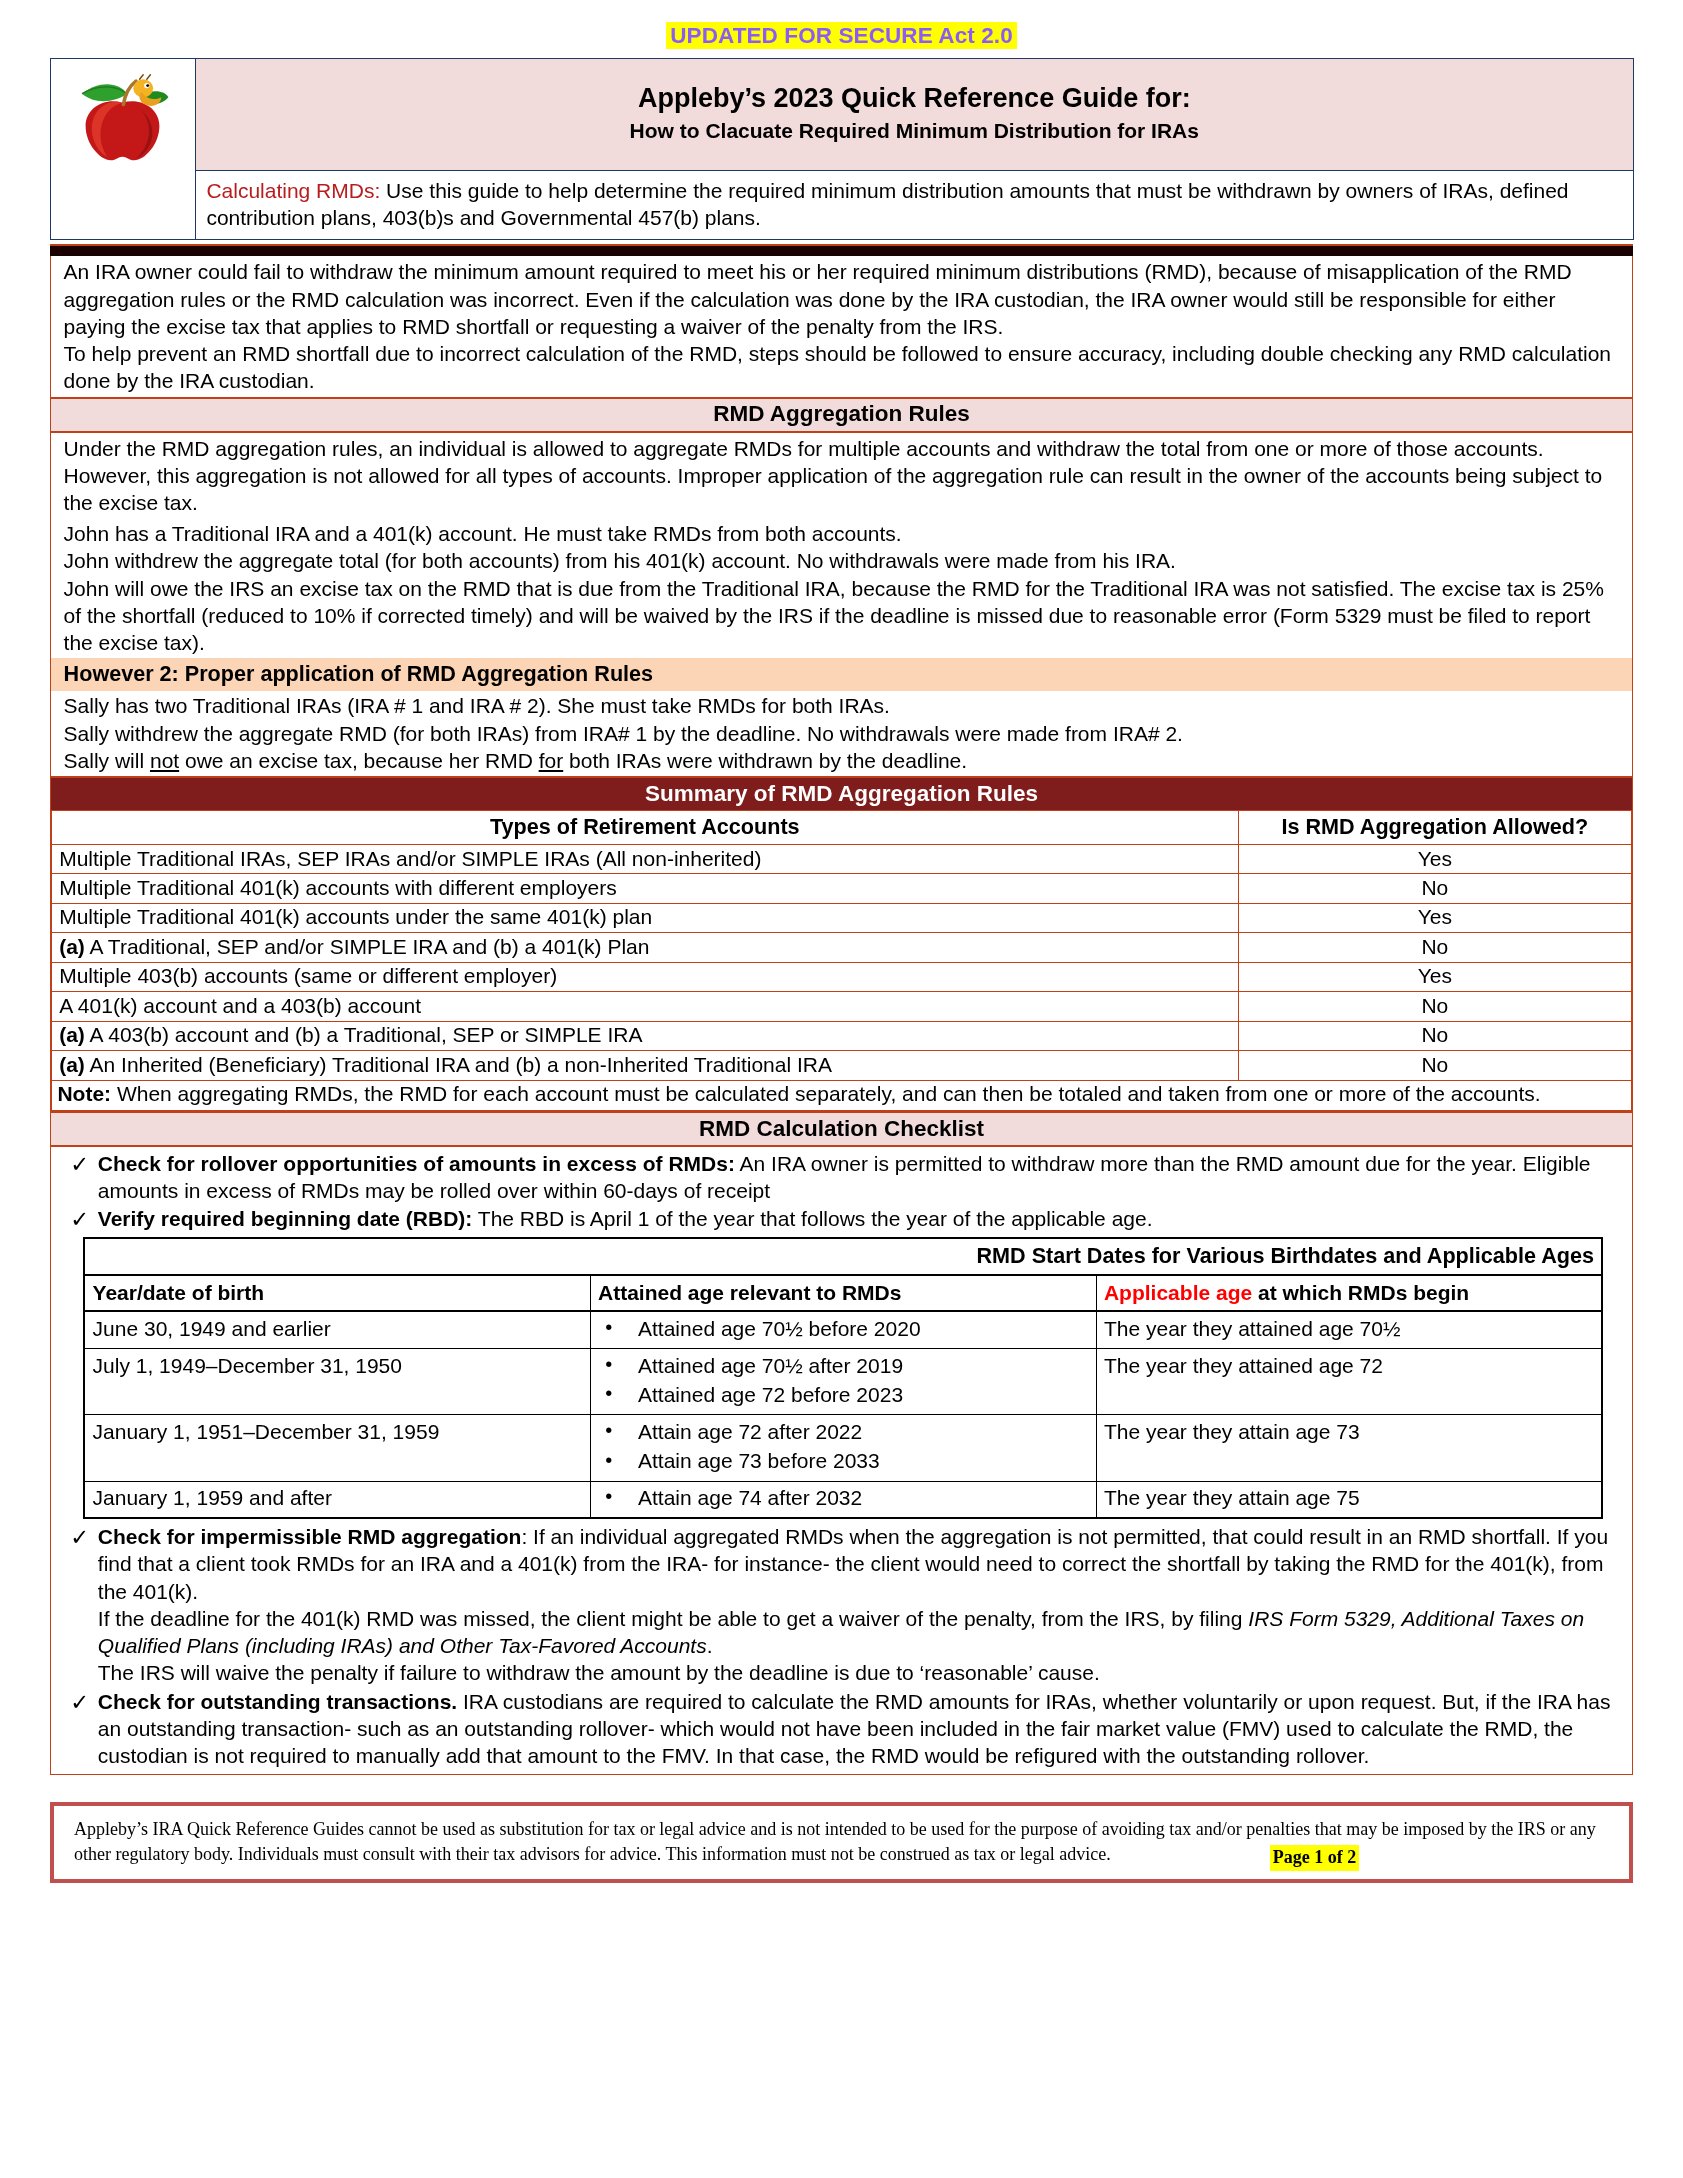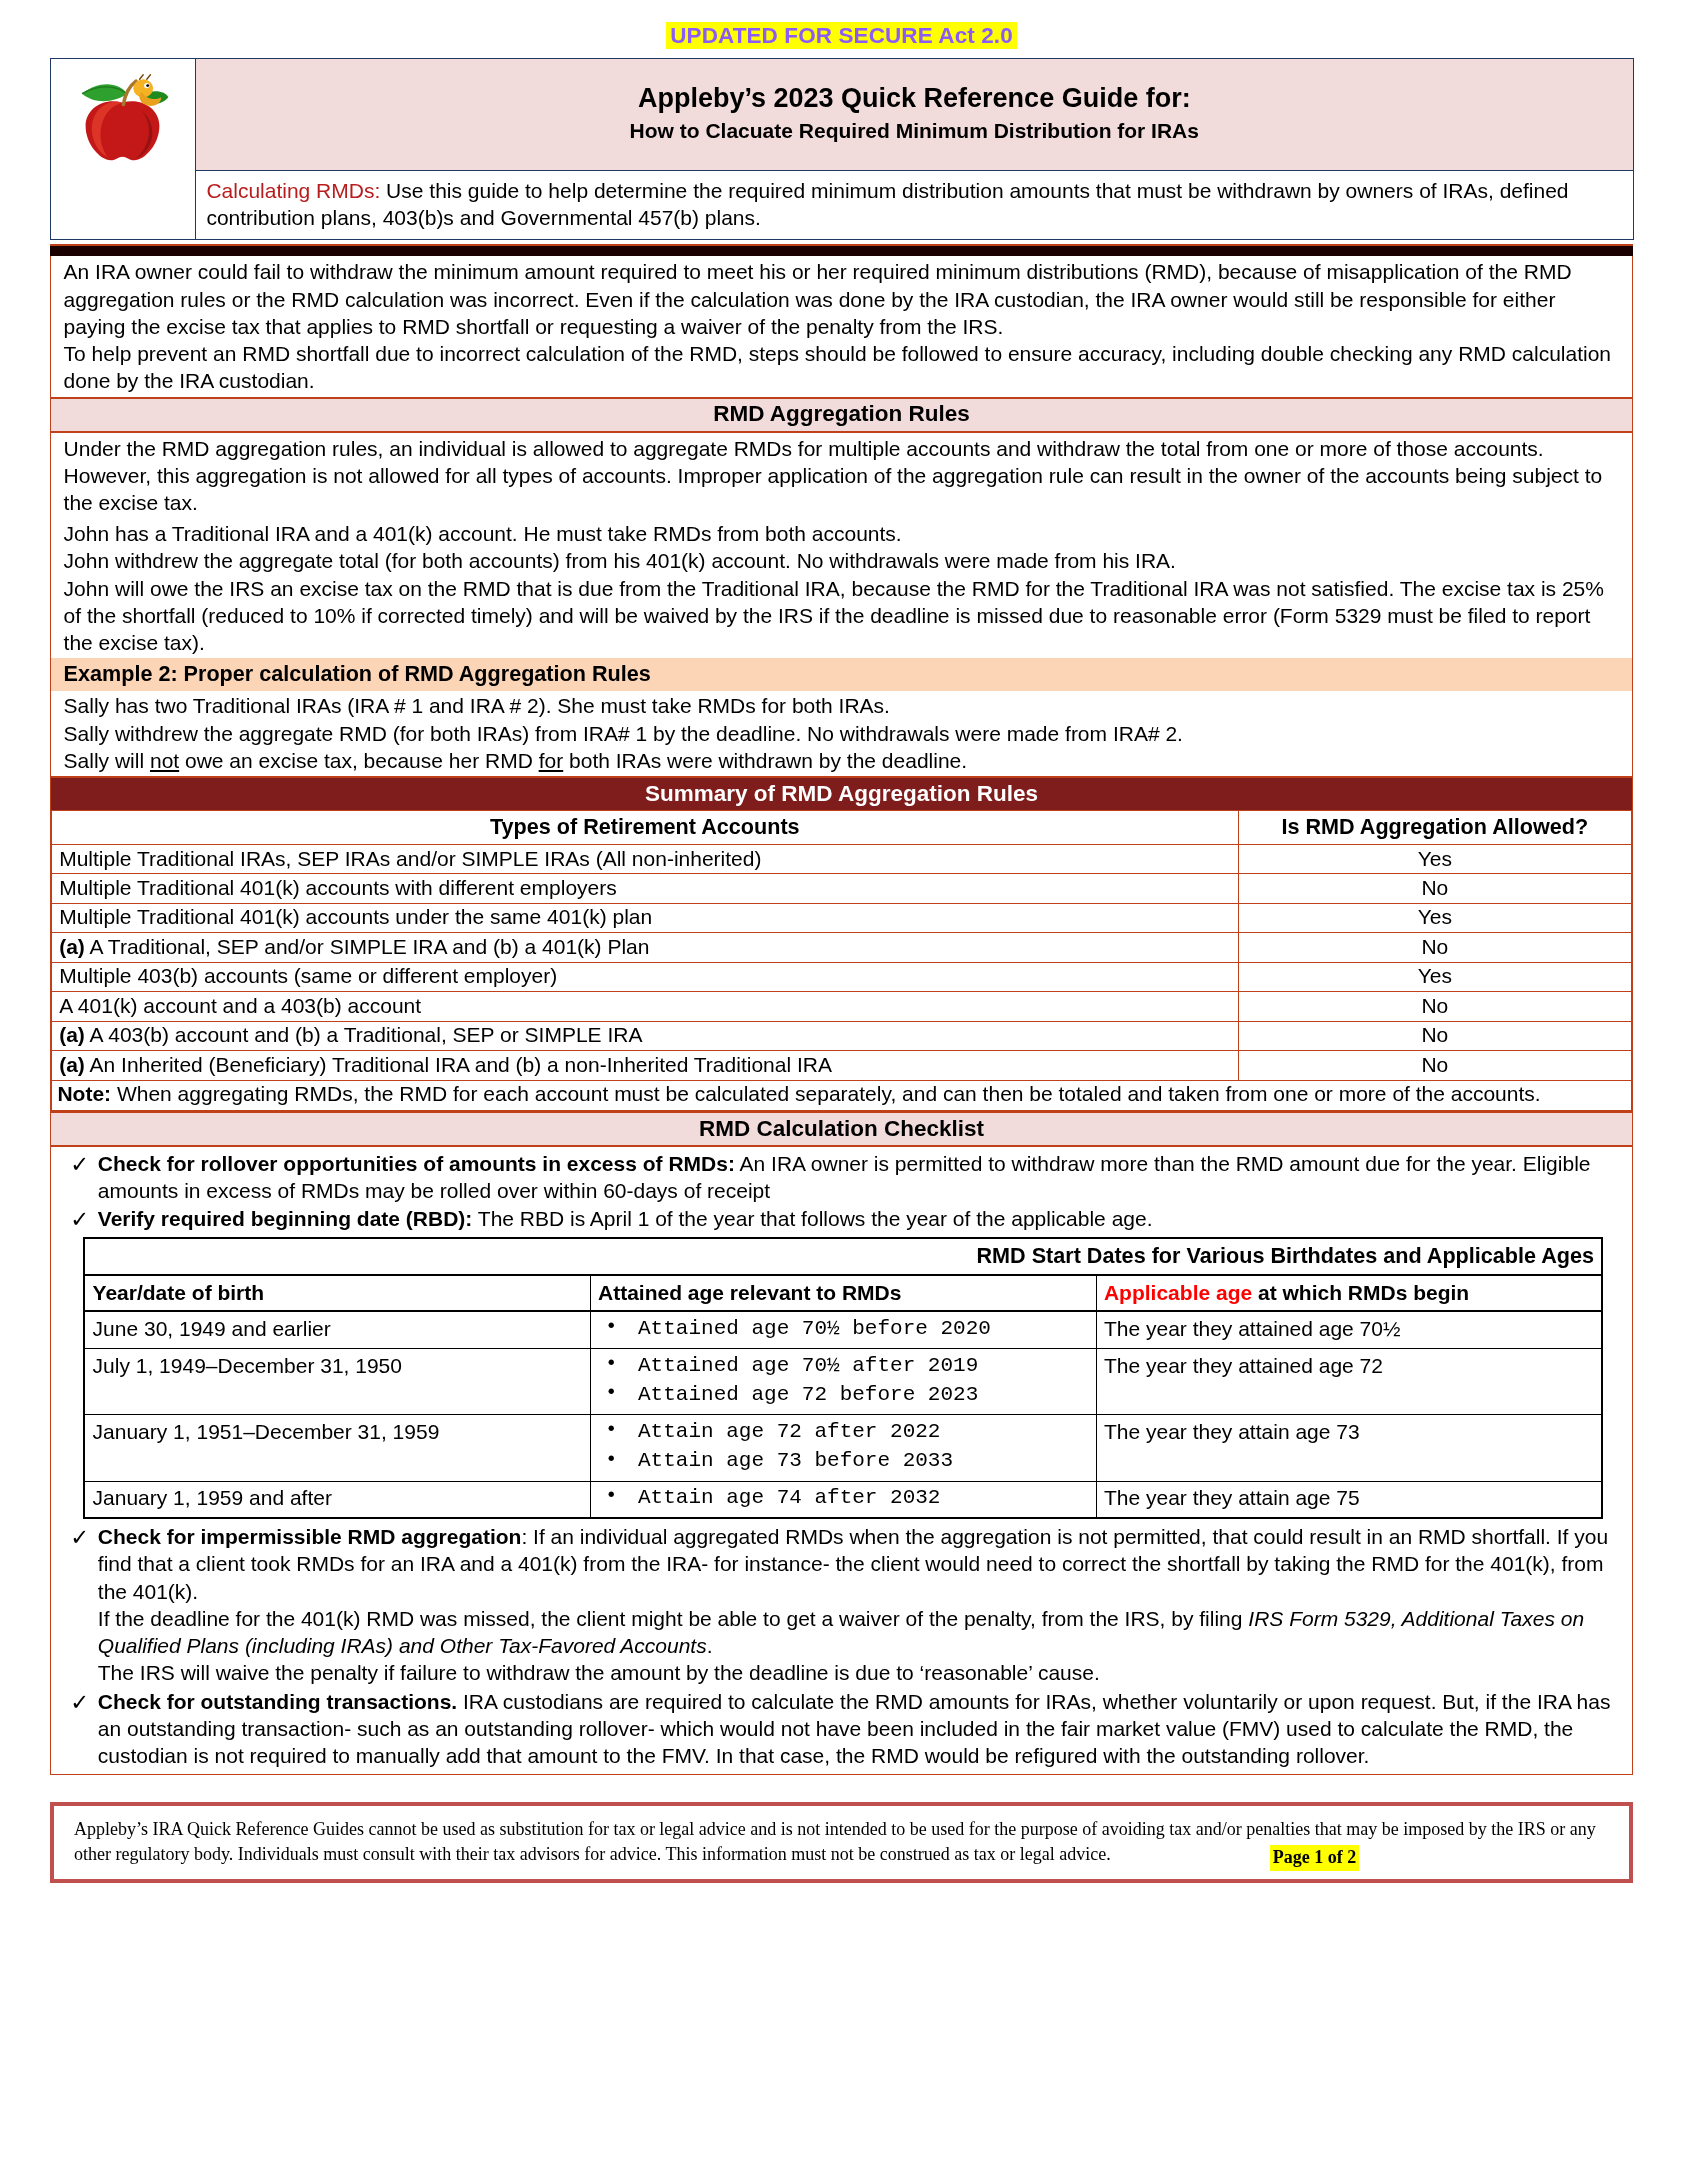--- a/index.html
+++ b/index.html
@@ -227,21 +227,21 @@
     margin-bottom: 1.8px;
   }
   .bullets li:before {
     content: "\2022";
     position: absolute;
     left: 7.2px;
     top: -0.9px;
     font-size: 20px;
   }
   td.c1 { width: 351px; }
-  td.c2 { width: 423px; font-family: Liberation Mono, monospace; }
+  td.c2 { width: 423px; }
 
   
   .footer {
     margin-top: 27px;
     border: 4.5px solid #C0504D;
     padding: 10.8px 20px 10.8px 20px;
     font-family: "Liberation Serif", serif;
     font-size: 18px;
     line-height: 1.42;
     position: relative;
@@ -322,21 +322,21 @@
     <div class="para">
       <p>Under the RMD aggregation rules, an individual is allowed to aggregate RMDs for multiple accounts and withdraw the total from one or more of those accounts. However, this aggregation is not allowed for all types of accounts. Improper application of the aggregation rule can result in the owner of the accounts being subject to the excise tax.</p>
     </div>
 
     <div class="para">
       <p>John has a Traditional IRA and a 401(k) account. He must take RMDs from both accounts.</p>
       <p>John withdrew the aggregate total (for both accounts) from his 401(k) account. No withdrawals were made from his IRA.</p>
       <p>John will owe the IRS an excise tax on the RMD that is due from the Traditional IRA, because the RMD for the Traditional IRA was not satisfied. The excise tax is 25% of the shortfall (reduced to 10% if corrected timely) and will be waived by the IRS if the deadline is missed due to reasonable error (Form 5329 must be filed to report the excise tax).</p>
     </div>
 
-    <div class="band example">Example 2: Proper calculation of RMD Aggregation Rules</div>
+    <div class="band example">However 2: Proper application of RMD Aggregation Rules</div>
     <div class="para">
       <p>Sally has two Traditional IRAs (IRA # 1 and IRA # 2). She must take RMDs for both IRAs.</p>
       <p>Sally withdrew the aggregate RMD (for both IRAs) from IRA# 1 by the deadline. No withdrawals were made from IRA# 2.</p>
       <p><span>Sally will </span><span class="u">not</span><span> owe an excise tax, because her RMD </span><span class="u">for</span><span> both IRAs were withdrawn by the deadline.</span></p>
     </div>
 
     <div class="band dark">Summary of RMD Aggregation Rules</div>
 
     <table class="summary">
       <tbody>

